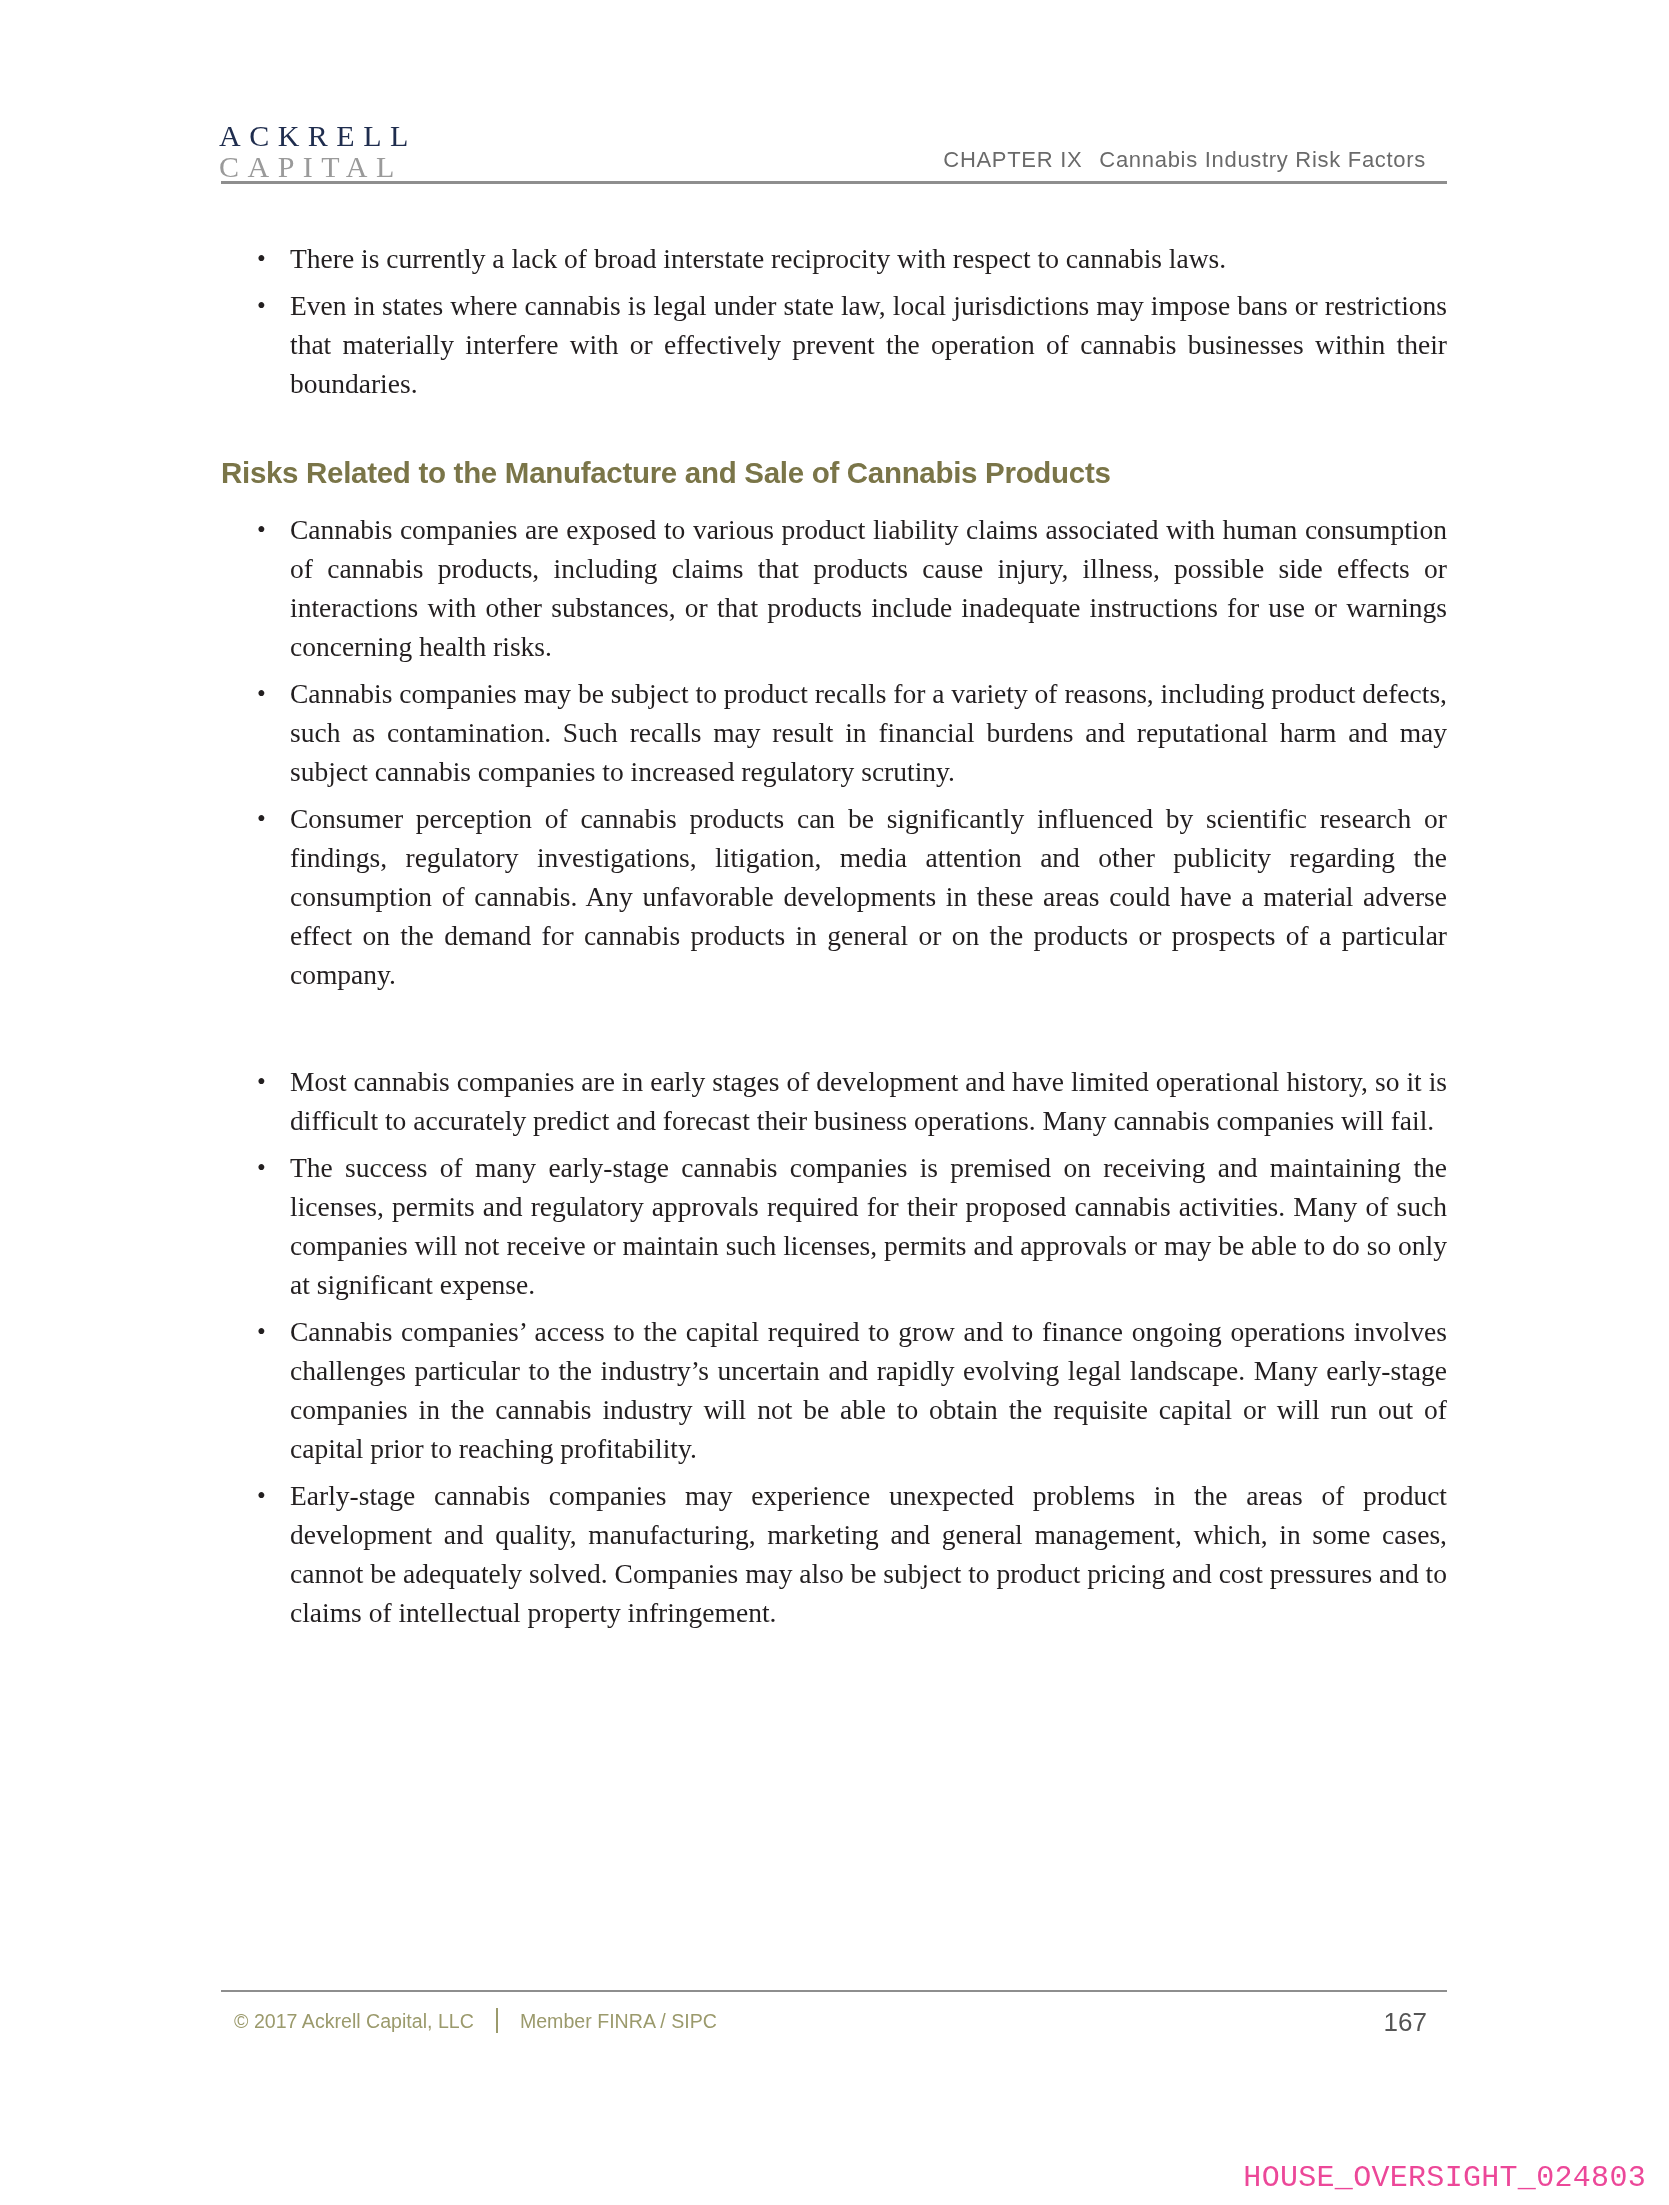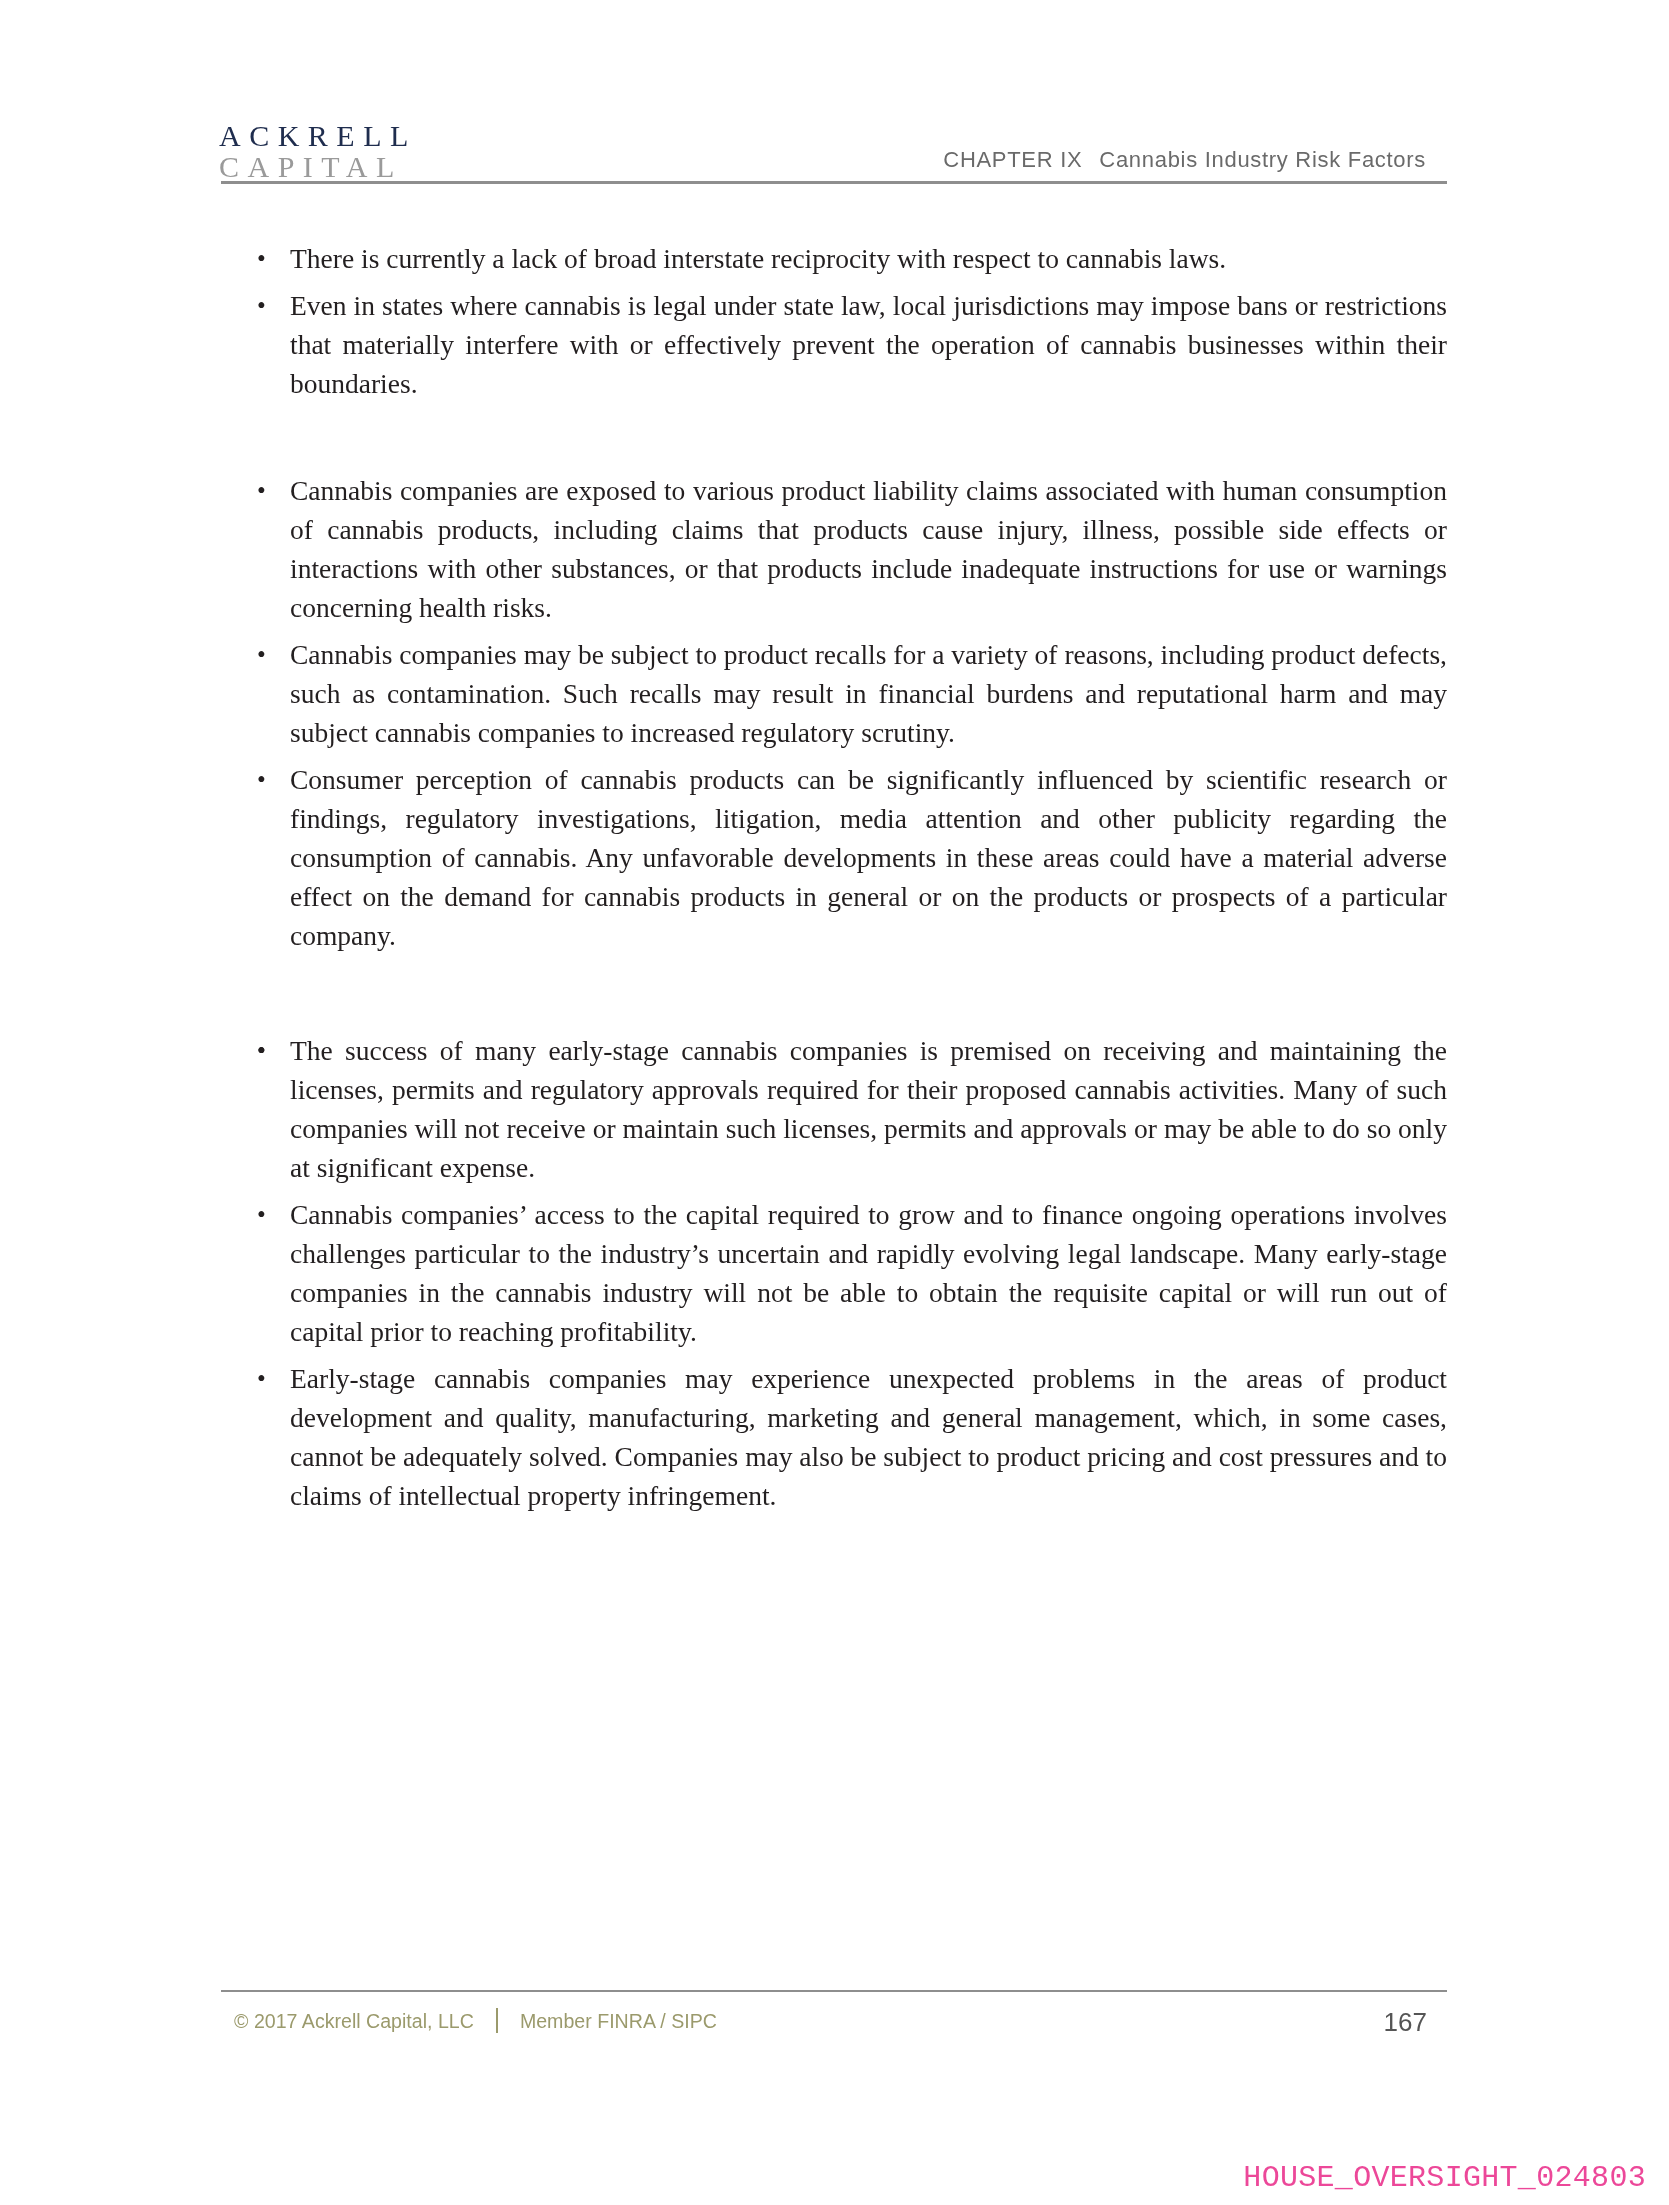--- a/index.html
+++ b/index.html
@@ -47,34 +47,35 @@
 
   <div class="content">
     <ul class="bullets">
       <li><span class="dot">•</span><span>There is currently a lack of broad interstate reciprocity with respect to cannabis laws.</span></li>
       <li><span class="dot">•</span><span>Even in states where cannabis is legal under state law, local jurisdictions may impose bans or restrictions that materially interfere with or effectively prevent the operation of cannabis businesses within their boundaries.</span></li>
     </ul>
 
     <div class="sec1-gap"></div>
 
     <section>
+      <h2 class="section">Risks Related to the Manufacture and Sale of Cannabis Products</h2>
       <div class="head-gap"></div>
       <ul class="bullets">
         <li><span class="dot">•</span><span>Cannabis companies are exposed to various product liability claims associated with human consumption of cannabis products, including claims that products cause injury, illness, possible side effects or interactions with other substances, or that products include inadequate instructions for use or warnings concerning health risks.</span></li>
         <li><span class="dot">•</span><span>Cannabis companies may be subject to product recalls for a variety of reasons, including product defects, such as contamination. Such recalls may result in financial burdens and reputational harm and may subject cannabis companies to increased regulatory scrutiny.</span></li>
         <li><span class="dot">•</span><span>Consumer perception of cannabis products can be significantly influenced by scientific research or findings, regulatory investigations, litigation, media attention and other publicity regarding the consumption of cannabis. Any unfavorable developments in these areas could have a material adverse effect on the demand for cannabis products in general or on the products or prospects of a particular company.</span></li>
       </ul>
     </section>
 
     <div class="sec2-gap"></div>
 
     <section>
       <div class="head-gap"></div>
       <ul class="bullets">
-        <li><span class="dot">•</span></li>
+        <li><span class="dot">•</span><span>Most cannabis companies are in early stages of development and have limited operational history, so it is difficult to accurately predict and forecast their business operations. Many cannabis companies will fail.</span></li>
         <li><span class="dot">•</span><span>The success of many early-stage cannabis companies is premised on receiving and maintaining the licenses, permits and regulatory approvals required for their proposed cannabis activities. Many of such companies will not receive or maintain such licenses, permits and approvals or may be able to do so only at significant expense.</span></li>
         <li><span class="dot">•</span><span>Cannabis companies’ access to the capital required to grow and to finance ongoing operations involves challenges particular to the industry’s uncertain and rapidly evolving legal landscape. Many early-stage companies in the cannabis industry will not be able to obtain the requisite capital or will run out of capital prior to reaching profitability.</span></li>
         <li><span class="dot">•</span><span>Early-stage cannabis companies may experience unexpected problems in the areas of product development and quality, manufacturing, marketing and general management, which, in some cases, cannot be adequately solved. Companies may also be subject to product pricing and cost pressures and to claims of intellectual property infringement.</span></li>
       </ul>
     </section>
   </div>
 
   <div class="rule-bottom"></div>
   <div class="footer">
     <span>© 2017 Ackrell Capital, LLC</span><span class="sep"></span><span>Member FINRA / SIPC</span>

